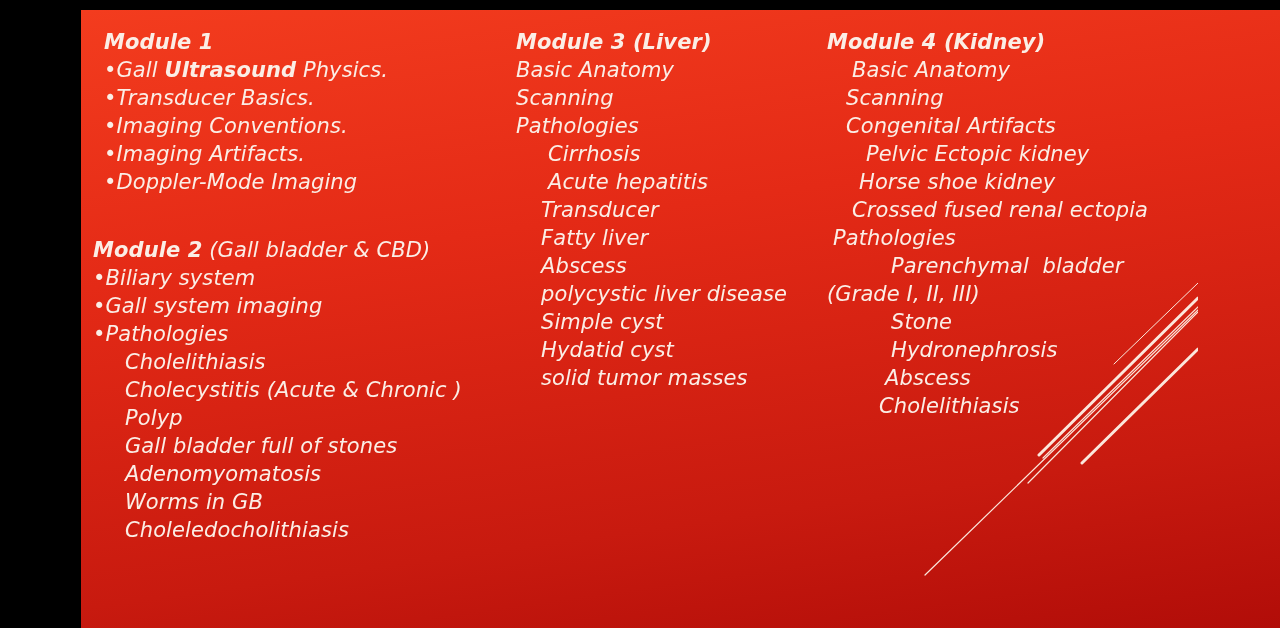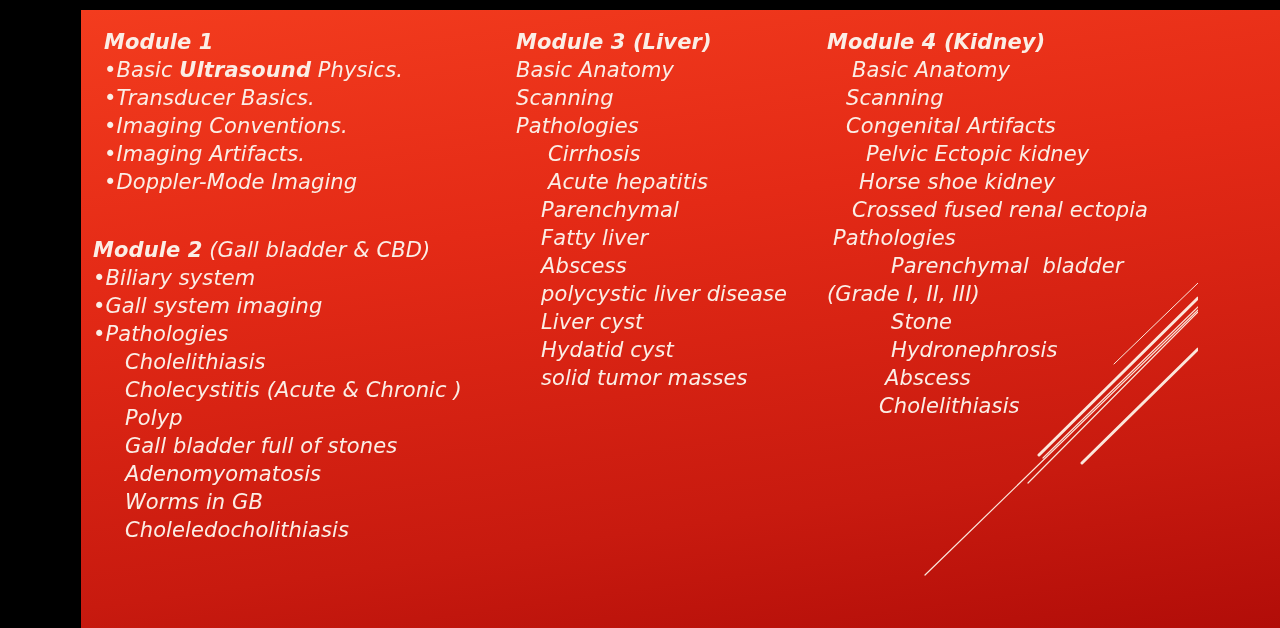--- a/index.html
+++ b/index.html
@@ -19,21 +19,21 @@
     .head { font-weight: bold; }
     svg.deco { position: absolute; left: 0; top: 0; }
   </style>
 </head>
 <body>
 
 <div class="slide">
 
   <div>
     <div class="txt head" style="left:23px;top:18px;">Module 1</div>
-    <div class="txt" style="left:23px;top:46px;"><span>•Basic </span><b>Ultrasound</b><span> Physics.</span></div>
+    <div class="txt" style="left:23px;top:46px;"><span>•Gall </span><b>Ultrasound</b><span> Physics.</span></div>
     <div class="txt" style="left:23px;top:74px;">•Transducer Basics.</div>
     <div class="txt" style="left:23px;top:102px;text-align:right;">•Imaging Conventions.</div>
     <div class="txt" style="left:23px;top:130px;">•Imaging Artifacts.</div>
     <div class="txt" style="left:23px;top:158px;">•Doppler-Mode Imaging</div>
   </div>
 
   <div>
     <div class="txt" style="left:12px;top:226px;"><span class="head" style="font-weight:bold">Module 2</span><span> (Gall bladder &amp; CBD)</span></div>
     <div class="txt" style="left:12px;top:254px;text-align:right;">•Biliary system</div>
     <div class="txt" style="left:12px;top:282px;">•Gall system imaging</div>
@@ -47,25 +47,25 @@
     <div class="txt" style="left:44px;top:506px;">Choleledocholithiasis</div>
   </div>
 
   <div>
     <div class="txt head" style="left:435px;top:18px;">Module 3 (Liver)</div>
     <div class="txt" style="left:435px;top:46px;">Basic Anatomy</div>
     <div class="txt" style="left:435px;top:74px;">Scanning</div>
     <div class="txt" style="left:435px;top:102px;">Pathologies</div>
     <div class="txt" style="left:467px;top:130px;">Cirrhosis</div>
     <div class="txt" style="left:467px;top:158px;">Acute hepatitis</div>
-    <div class="txt" style="left:460px;top:186px;">Parenchymal</div>
+    <div class="txt" style="left:460px;top:186px;">Transducer</div>
     <div class="txt" style="left:460px;top:214px;">Fatty liver</div>
     <div class="txt" style="left:460px;top:242px;">Abscess</div>
     <div class="txt" style="left:460px;top:270px;">polycystic liver disease</div>
-    <div class="txt" style="left:460px;top:298px;">Liver cyst</div>
+    <div class="txt" style="left:460px;top:298px;">Simple cyst</div>
     <div class="txt" style="left:460px;top:326px;">Hydatid cyst</div>
     <div class="txt" style="left:460px;top:354px;">solid tumor masses</div>
   </div>
 
   <div>
     <div class="txt head" style="left:746px;top:18px;">Module 4 (Kidney)</div>
     <div class="txt" style="left:771px;top:46px;">Basic Anatomy</div>
     <div class="txt" style="left:765px;top:74px;">Scanning</div>
     <div class="txt" style="left:765px;top:102px;">Congenital Artifacts</div>
     <div class="txt" style="left:785px;top:130px;">Pelvic Ectopic kidney</div>

